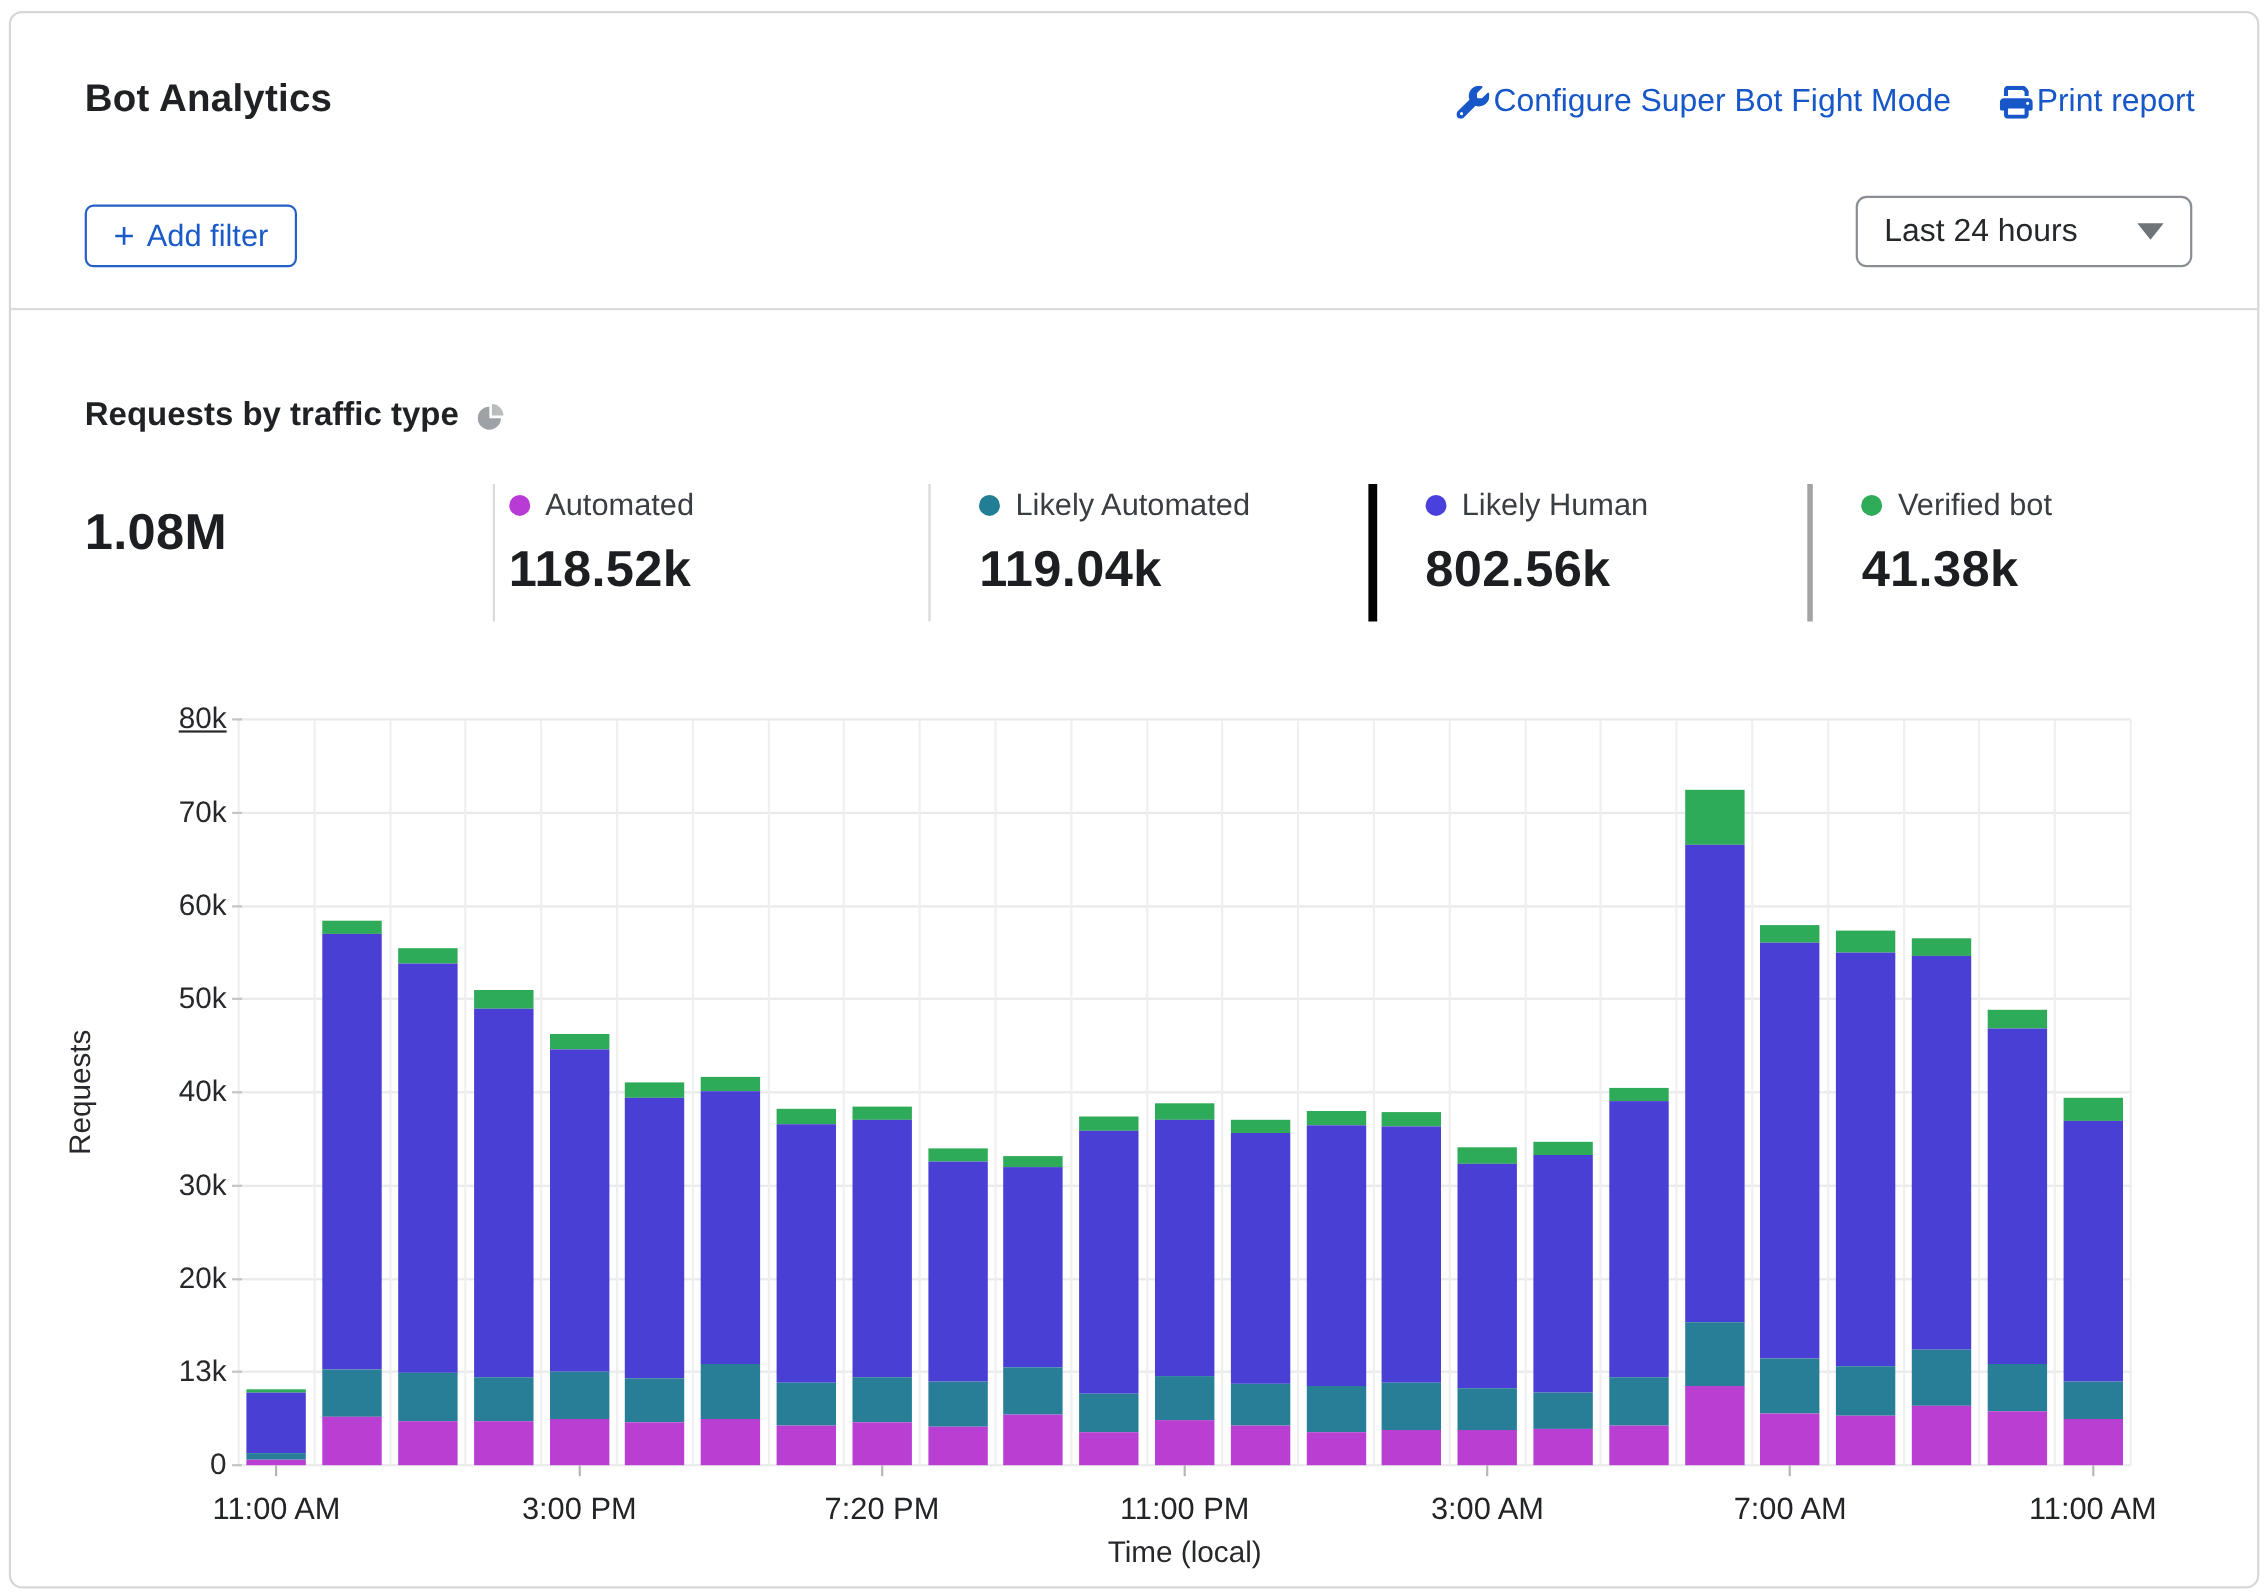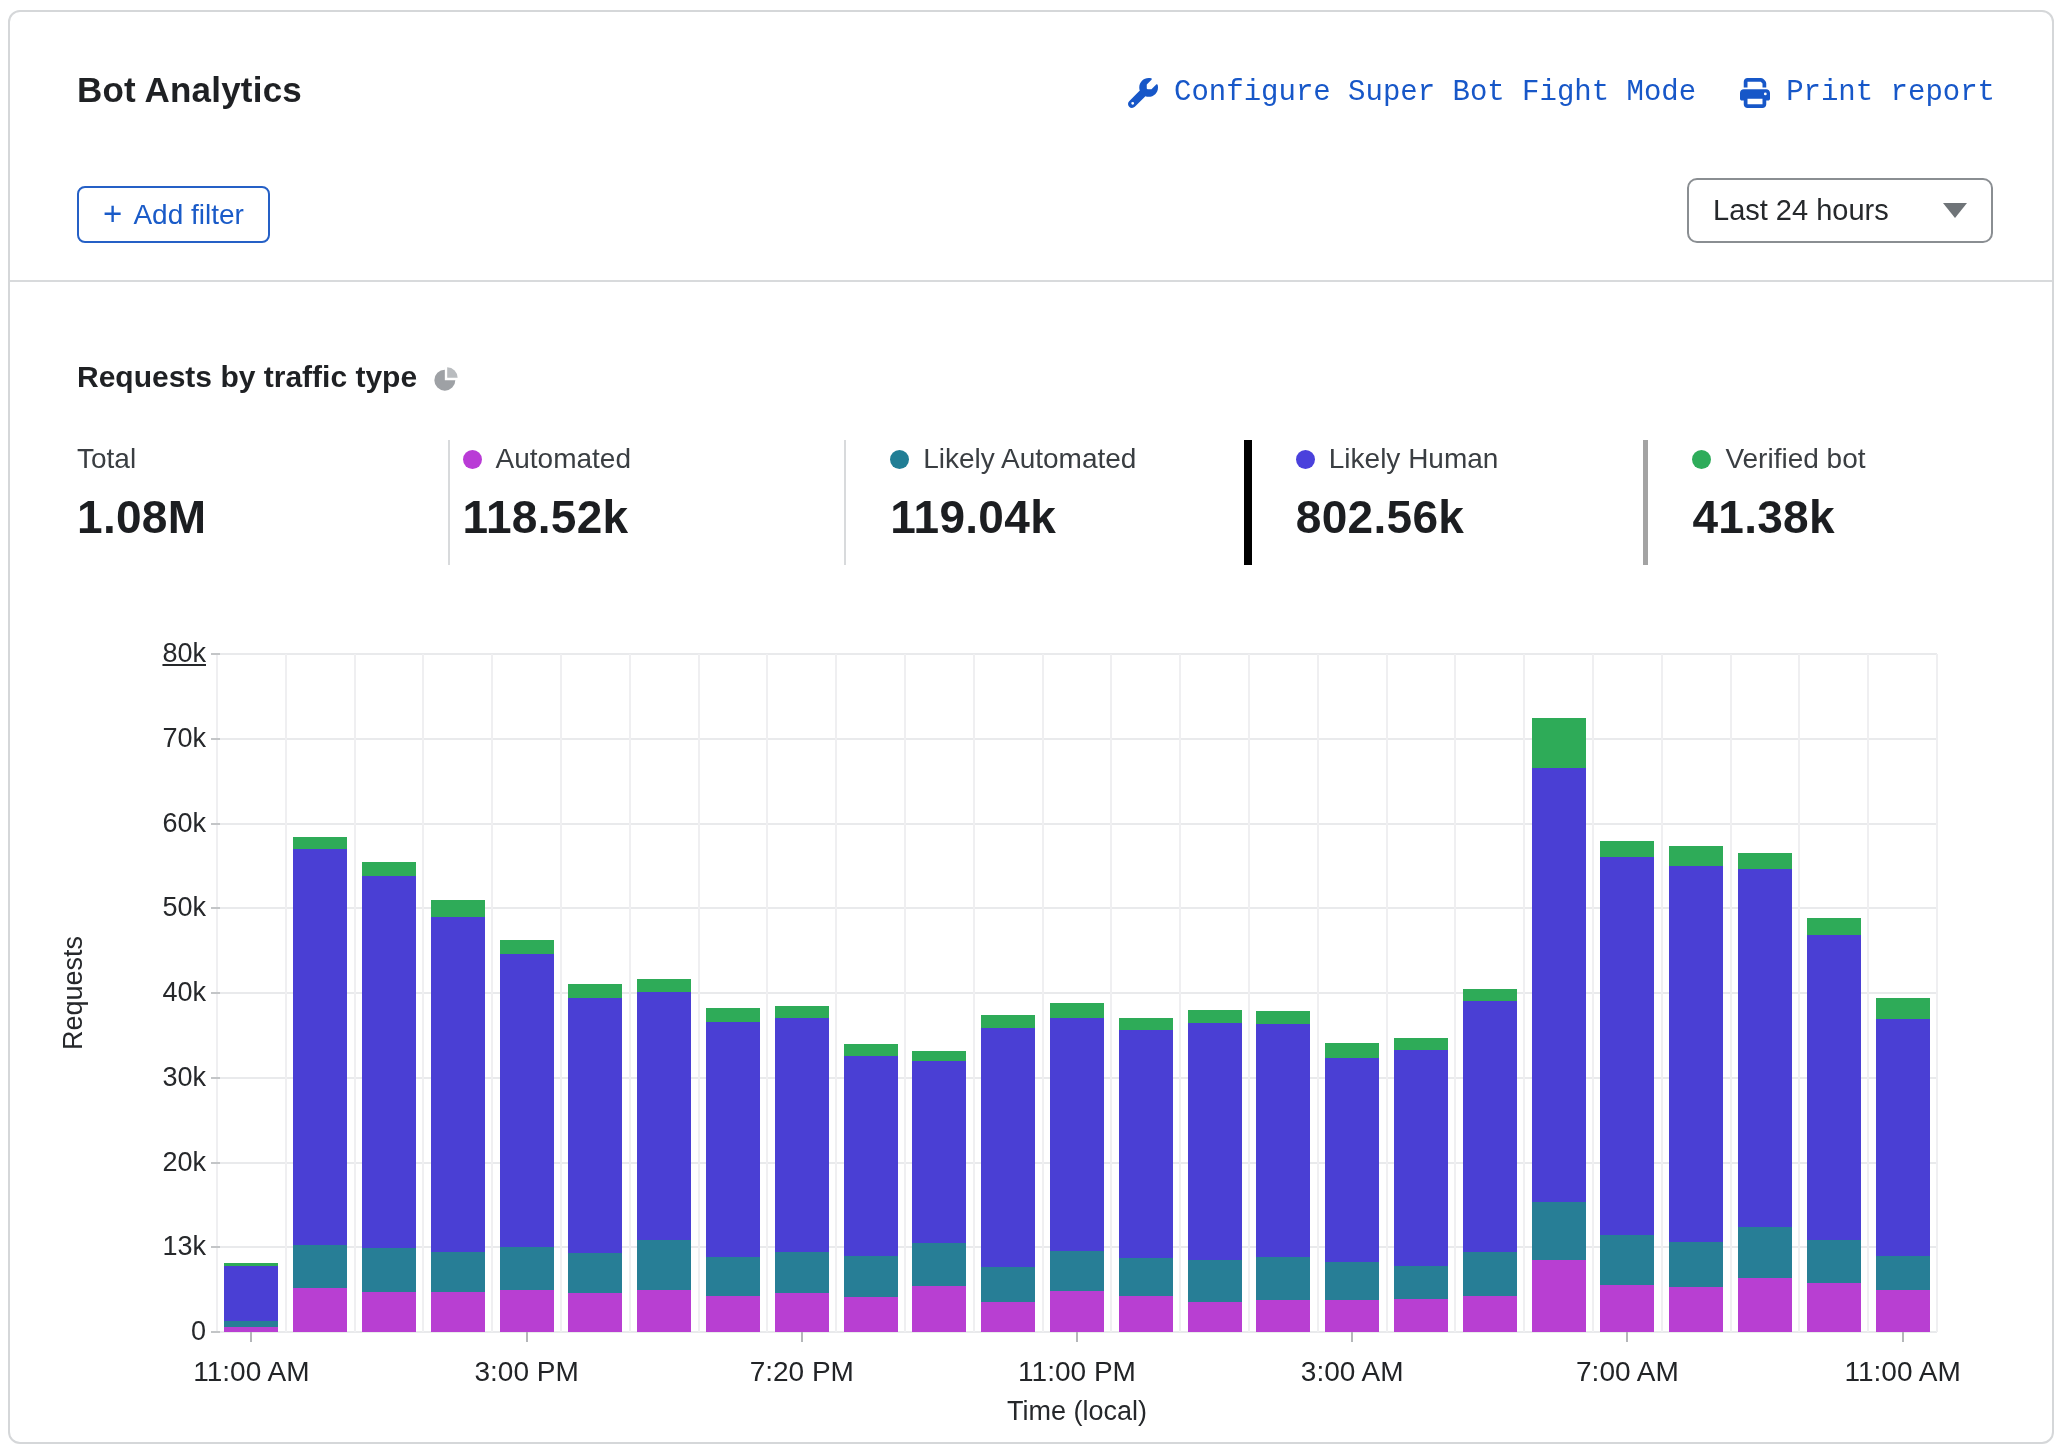--- a/index.html
+++ b/index.html
@@ -11,22 +11,22 @@
   .card { position:absolute; left:8px; top:10px; width:2046px; height:1434px;
     background:#fff; border:2px solid #d5d7d9; border-radius:12px; }
   .card-divider { position:absolute; left:0; top:268px; width:100%; height:2px;
     background:#d8dadc; }
 
   
   .page-title { position:absolute; left:67px; top:58px; font-size:35px;
     font-weight:700; color:#1f2124; letter-spacing:.2px; }
   .header-links { position:absolute; right:57px; top:64px; display:flex;
     gap:44px; align-items:center; }
-  .hlink { display:flex; align-items:center; gap:16px; color:#1757c8;
-    font-size:29px; cursor:pointer; text-decoration:none;font-family:Liberation Mono, monospace; }
+  .hlink { display:flex; align-items:center; gap:4px; color:#1757c8;
+    font-size:29px; cursor:pointer; text-decoration:none; }
   .hlink svg { display:block; }
 
   .add-filter-btn { position:absolute; left:67px; top:174px; width:193px; height:57px;
     border:2.5px solid #2560c6; border-radius:8px; background:#fff; color:#1a5bc8;
     display:flex; align-items:center; justify-content:center; gap:11px;
     font-size:28px; cursor:pointer; font-family:inherit; }
   .add-filter-btn .plus { font-size:33px; font-weight:400; line-height:1;
     margin-top:-3px; }
 
   .time-select { position:absolute; right:59px; top:166px; width:306px; height:65px;
@@ -124,23 +124,20 @@
       <span class="pie-icon">
         <svg width="28" height="28" viewBox="0 0 24 24">
           <path fill="#9ea1a5" d="M11 4 A9 9 0 1 0 20 13 L11 13 Z"></path>
           <path fill="#b9bcbf" d="M13 2 A9 9 0 0 1 22 11 L13 11 Z"></path>
         </svg>
       </span>
     </div>
 
     <div class="stats-row" id="stats-row">
         <div class="stat-col">
-          <div class="stat-label-row">
-            <span class="stat-label">Total</span>
-          </div>
           <div class="stat-value">1.08M</div>
         </div>
         <div class="stat-col">
           <div class="stat-label-row">
             <span class="stat-dot" style="background: rgb(185, 59, 214);"></span>
             <span class="stat-label">Automated</span>
           </div>
           <div class="stat-value">118.52k</div>
         </div>
         <div class="stat-col">

